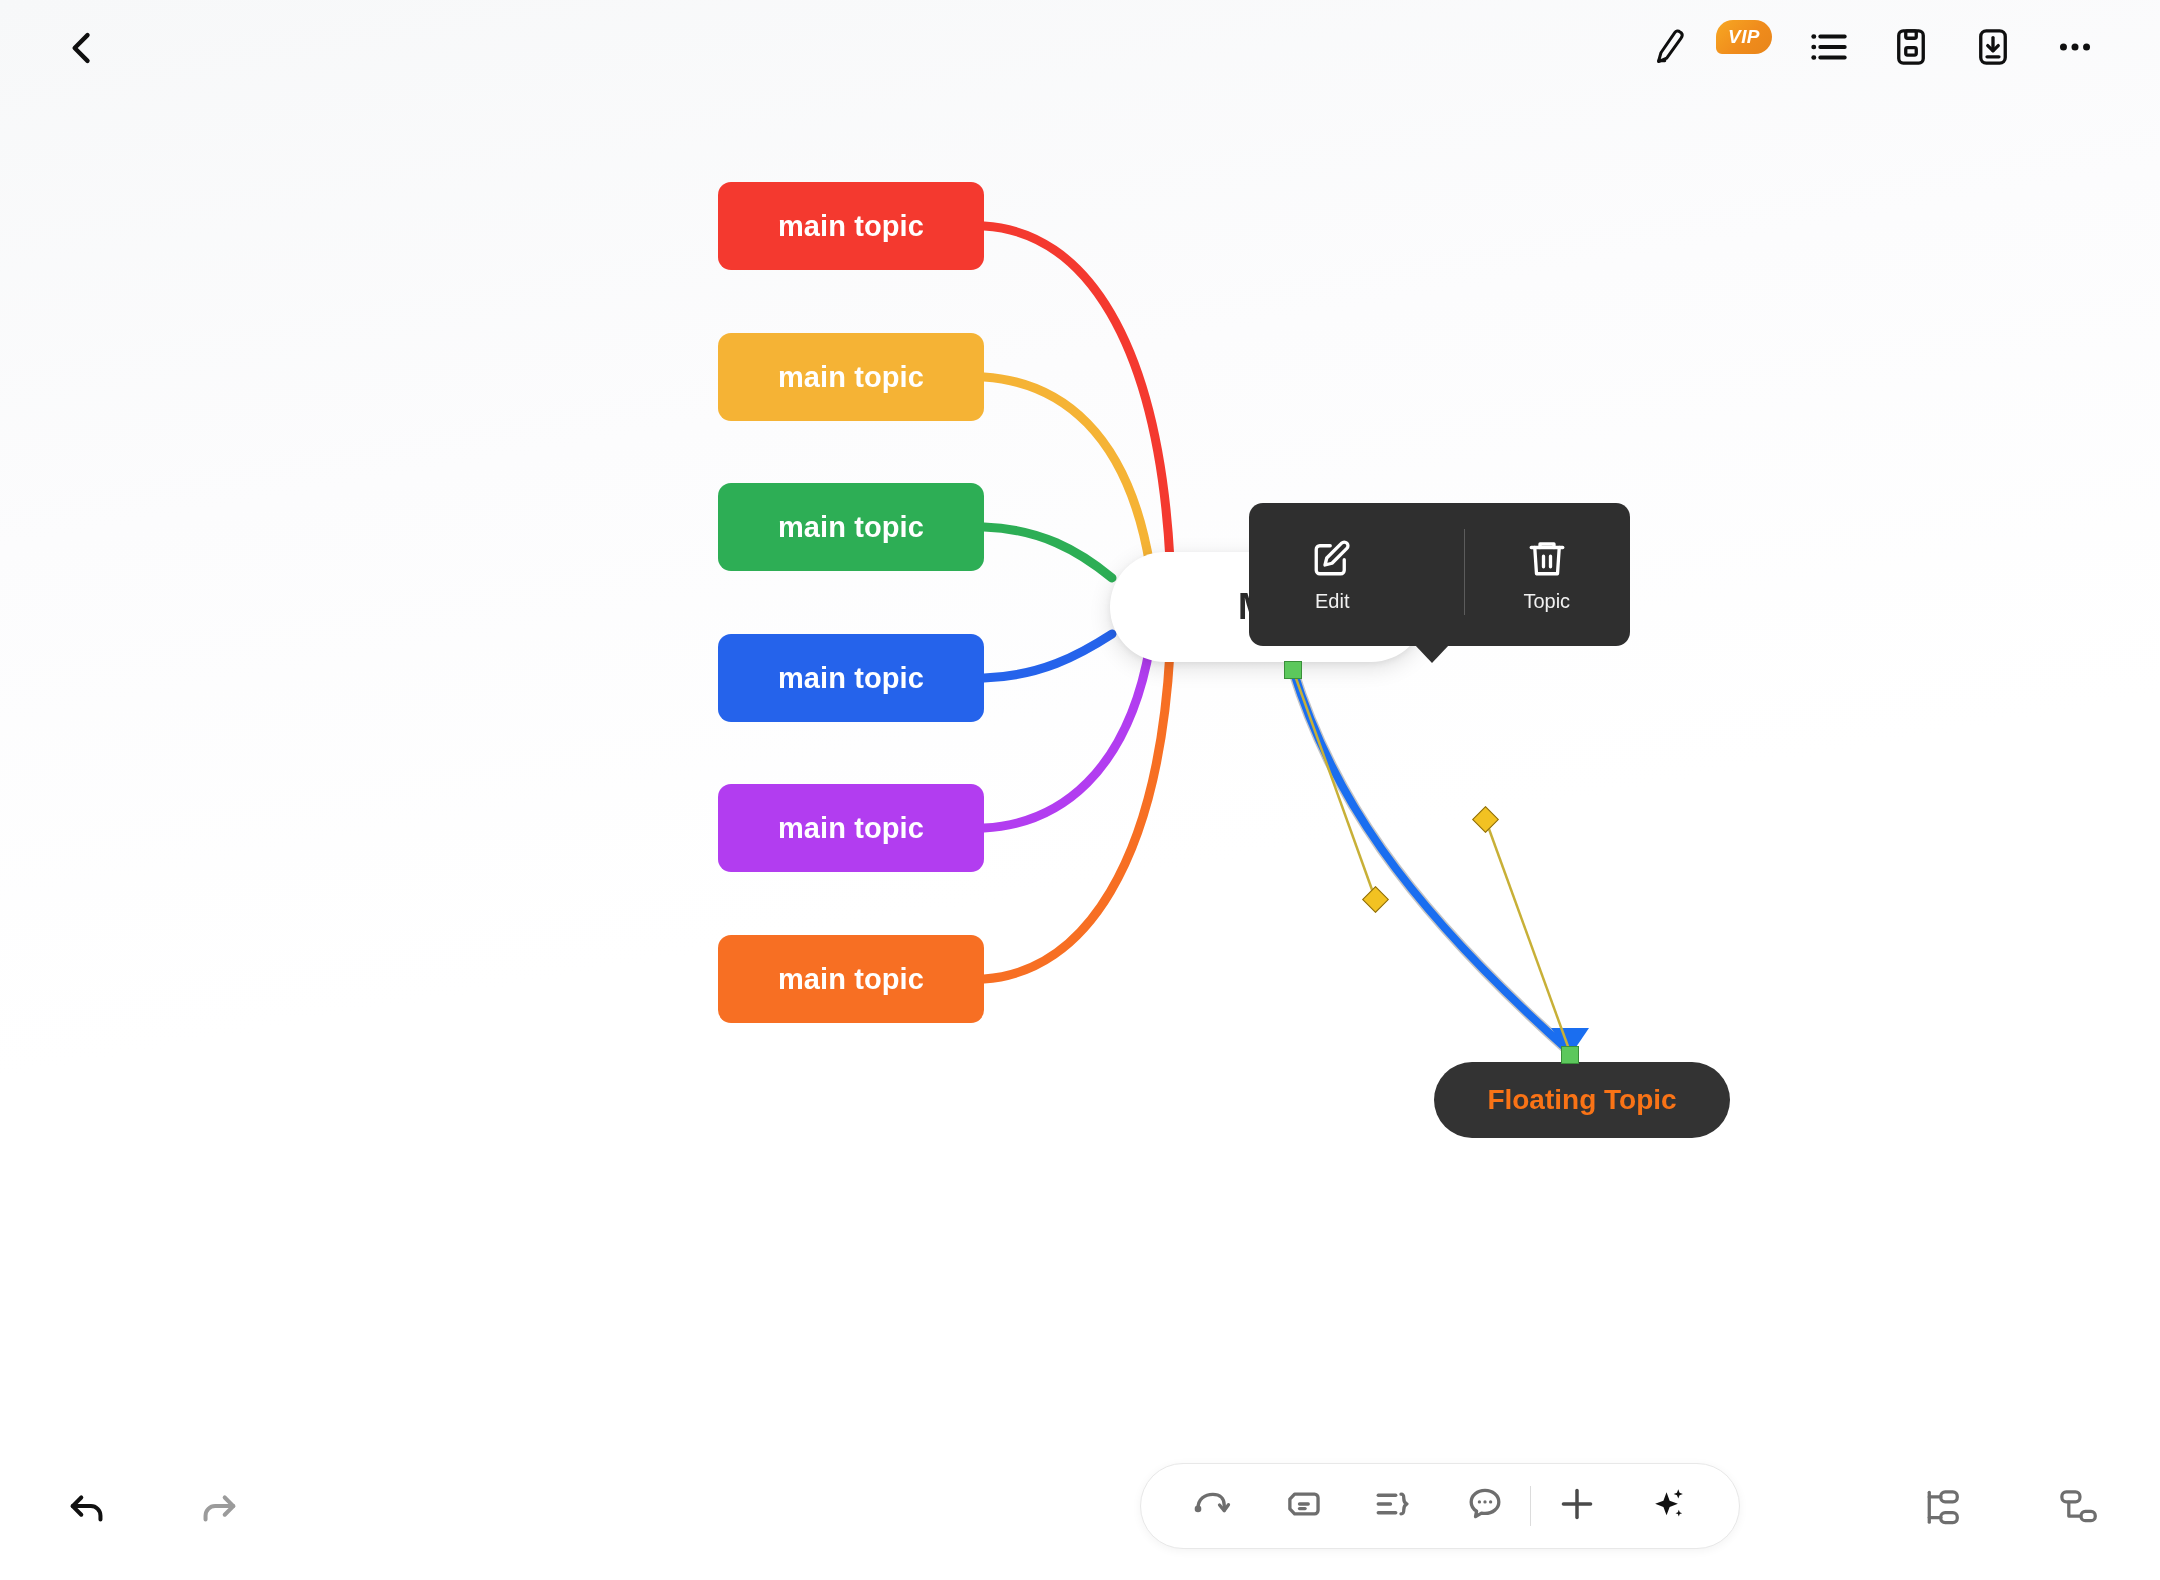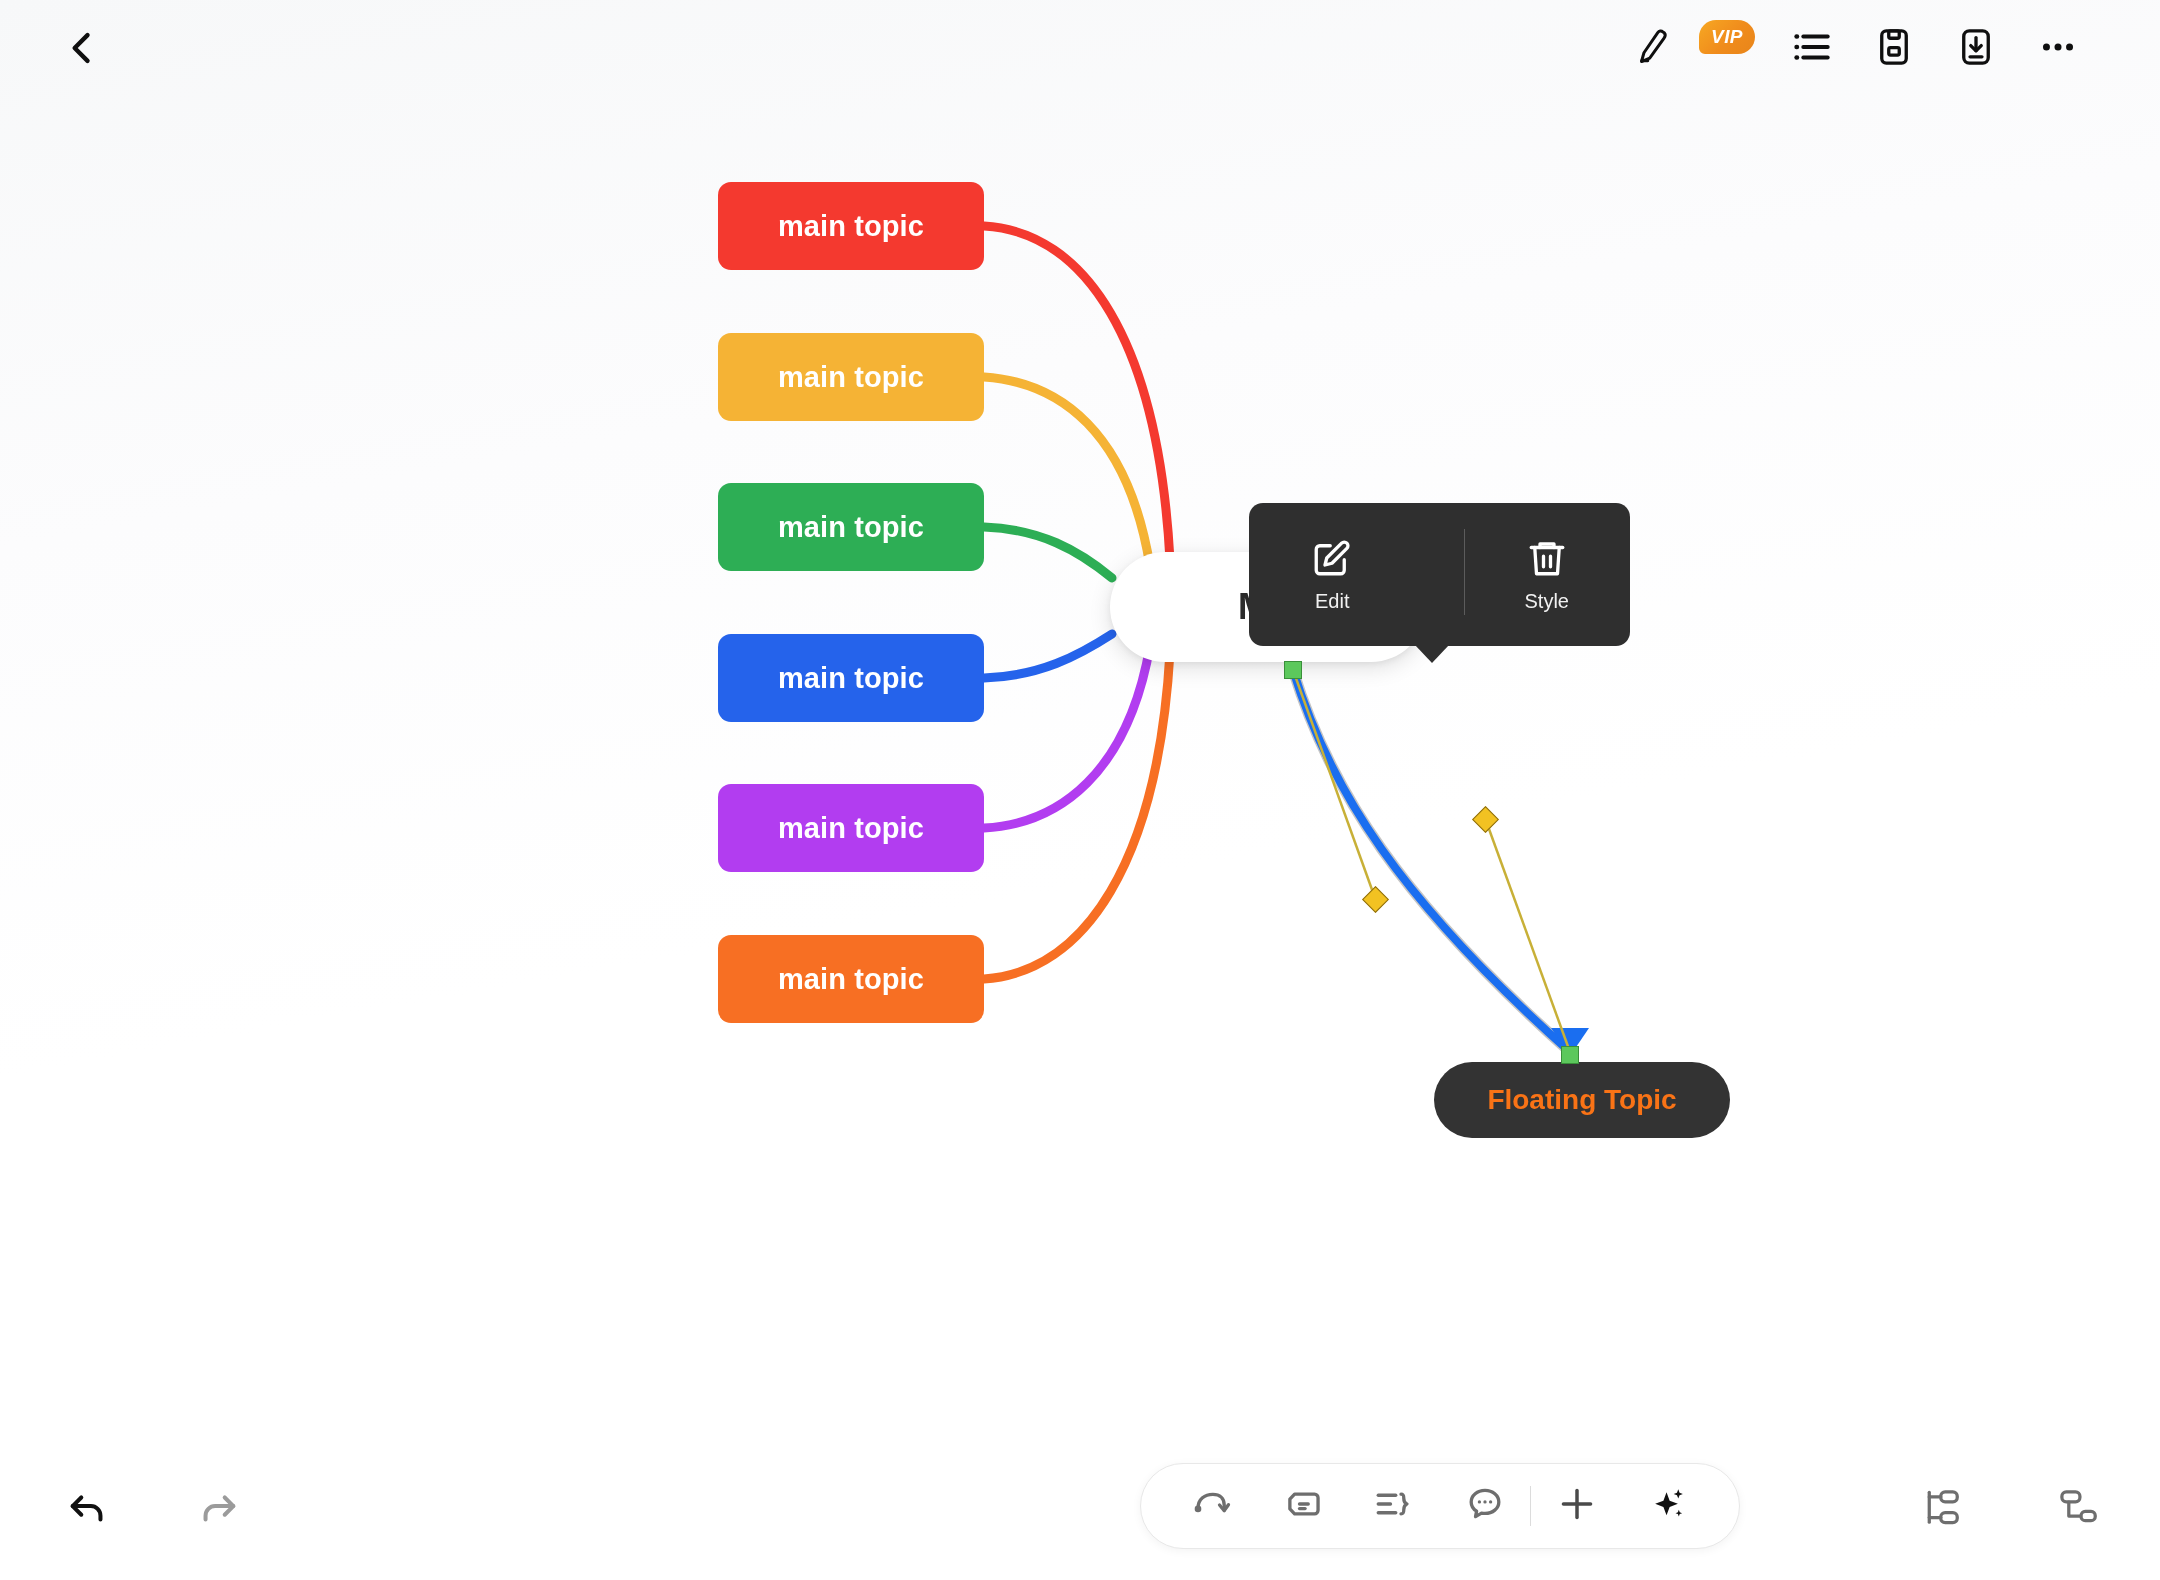--- a/index.html
+++ b/index.html
@@ -21,21 +21,21 @@
     width: 2160px; height: 100px;
     z-index: 40;
   }
   #back-btn {
     position: absolute; left: 52px; top: 20px;
     width: 60px; height: 60px;
     display: flex; align-items: center; justify-content: center;
     cursor: pointer;
   }
   #header-right {
-    position: absolute; right: 65px; top: 14px;
+    position: absolute; right: 48px; top: 14px;
     display: flex; align-items: flex-end; gap: 8px;
     height: 70px;
   }
   .hdr-icon {
     width: 74px; height: 70px;
     display: flex; align-items: center; justify-content: center;
     cursor: pointer;
   }
   #vip-badge {
     position: relative;
@@ -264,21 +264,21 @@
 
     <div class="ctx-item">
       <span>
         <svg width="42" height="42" viewBox="0 0 24 24" fill="none" stroke="#ffffff" stroke-width="1.9" stroke-linecap="round" stroke-linejoin="round">
           <path d="M3 6h18"></path>
           <path d="M8 6V4h8v2"></path>
           <path d="M5 6l1 15h12l1-15"></path>
           <path d="M10 11v6M14 11v6"></path>
         </svg>
       </span>
-      <span class="ctx-label">Style</span>
+      <span class="ctx-label">Topic</span>
     </div>
 
 
   </div>
 
   <div id="header">
 
     <div id="back-btn">
       <span>
         <svg width="44" height="44" viewBox="0 0 24 24" fill="none" stroke="#0f0f0f" stroke-width="2.4" stroke-linecap="round" stroke-linejoin="round">

